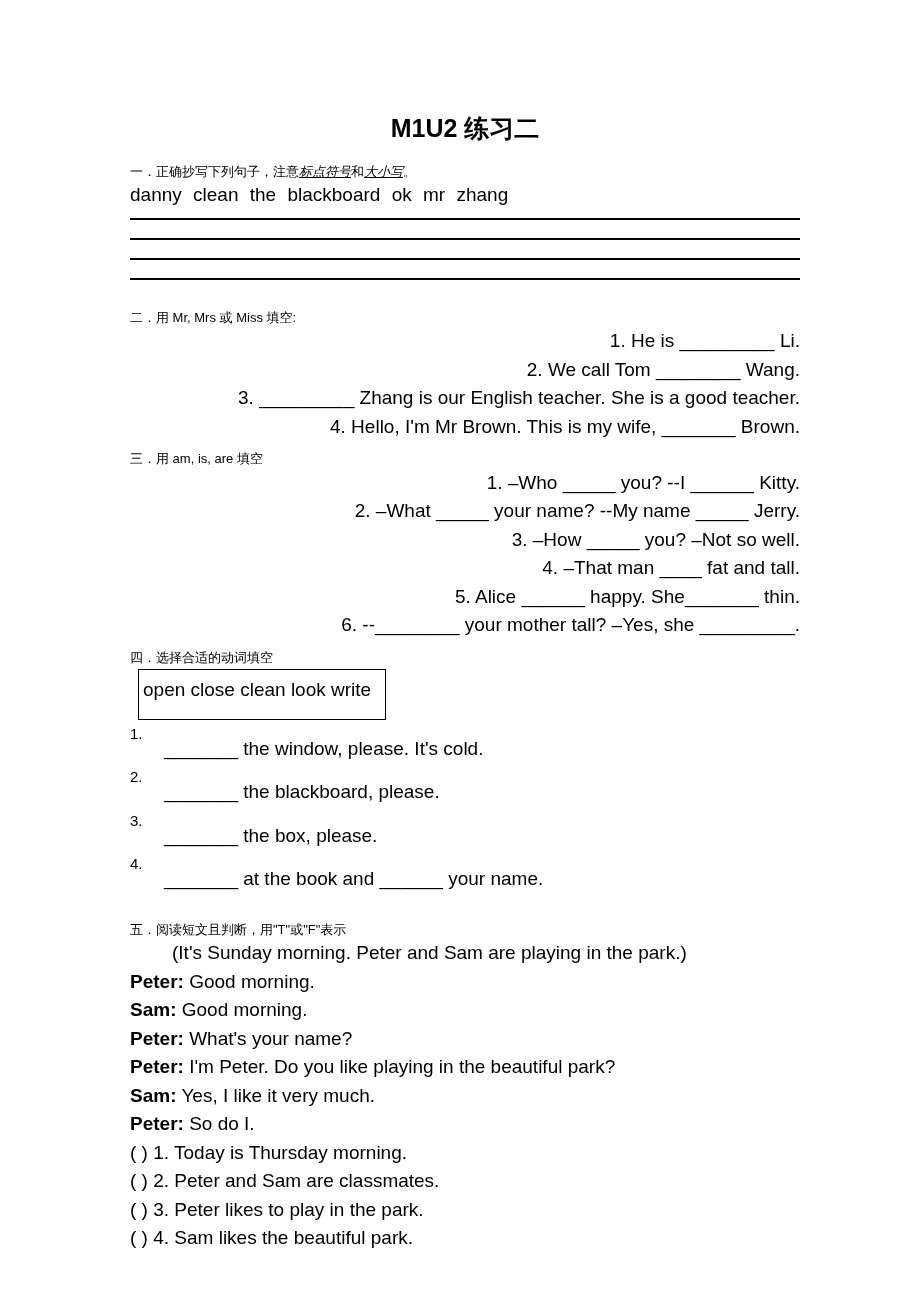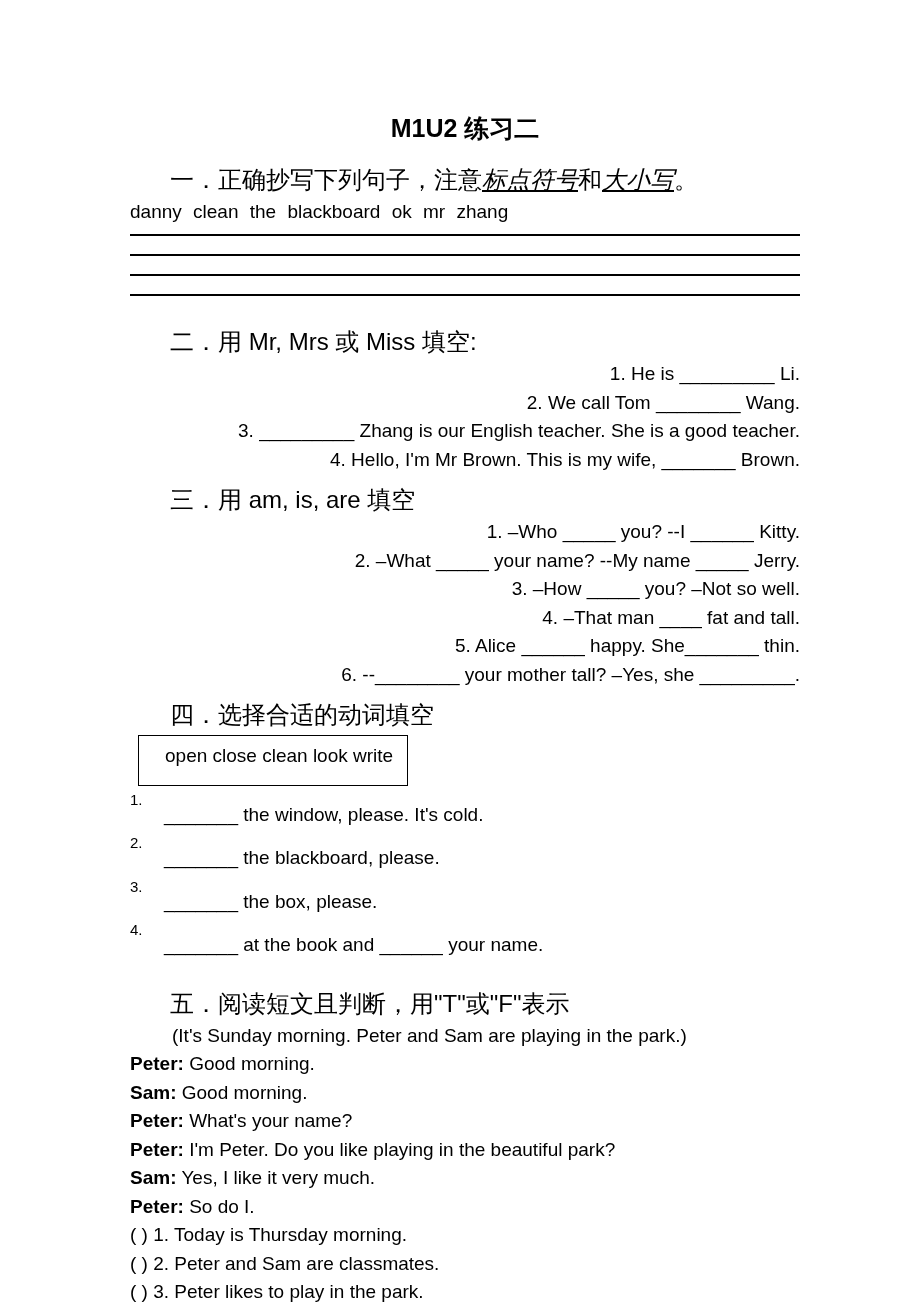--- a/index.html
+++ b/index.html
@@ -16,23 +16,22 @@
       font-size: 19px;
       line-height: 1.5;
     }
     .title {
       text-align: center;
       font-weight: bold;
       font-size: 25px;
       margin-bottom: 14px;
     }
     .section-heading {
-      font-size: 24px;
+      font-size: 13px;
       margin-top: 8px;
-      margin-left: 40px;
     }
     .underline-dec {
       text-decoration: underline;
       font-style: italic;
     }
     .copy-line {
       word-spacing: 6px;
     }
     .ruling {
       border-top: 1px solid #000;
@@ -49,21 +48,21 @@
     .sec2 {
       margin-top: 28px;
     }
     .q {
       margin-left: 0;
       text-align: right;
     }
     .word-box {
       border: 1px solid #000;
       display: inline-block;
-      padding: 6px 14px 14px 26px;
+      padding: 6px 14px 14px 4px;
       margin-top: 2px;
       margin-left: 8px;
     }
     .num-list .item {
       display: flex;
     }
     .num-list .num {
       width: 34px;
       flex-shrink: 0;
       font-size: 15px;

